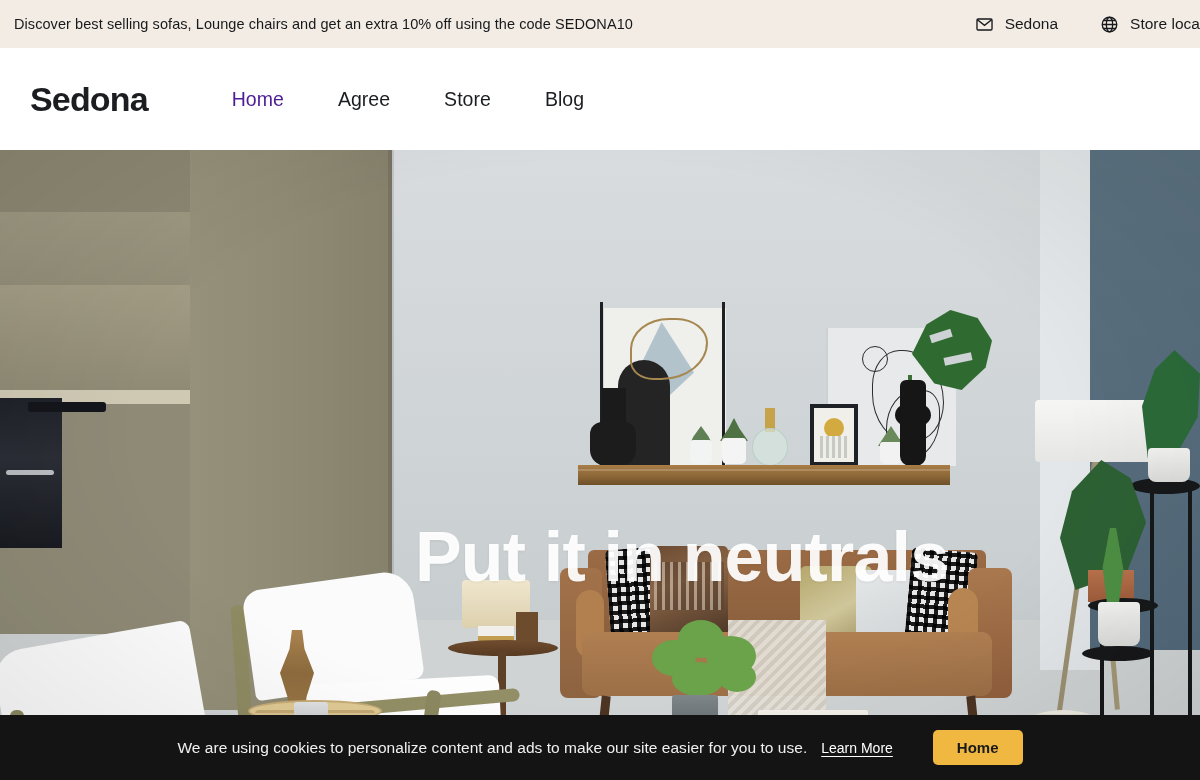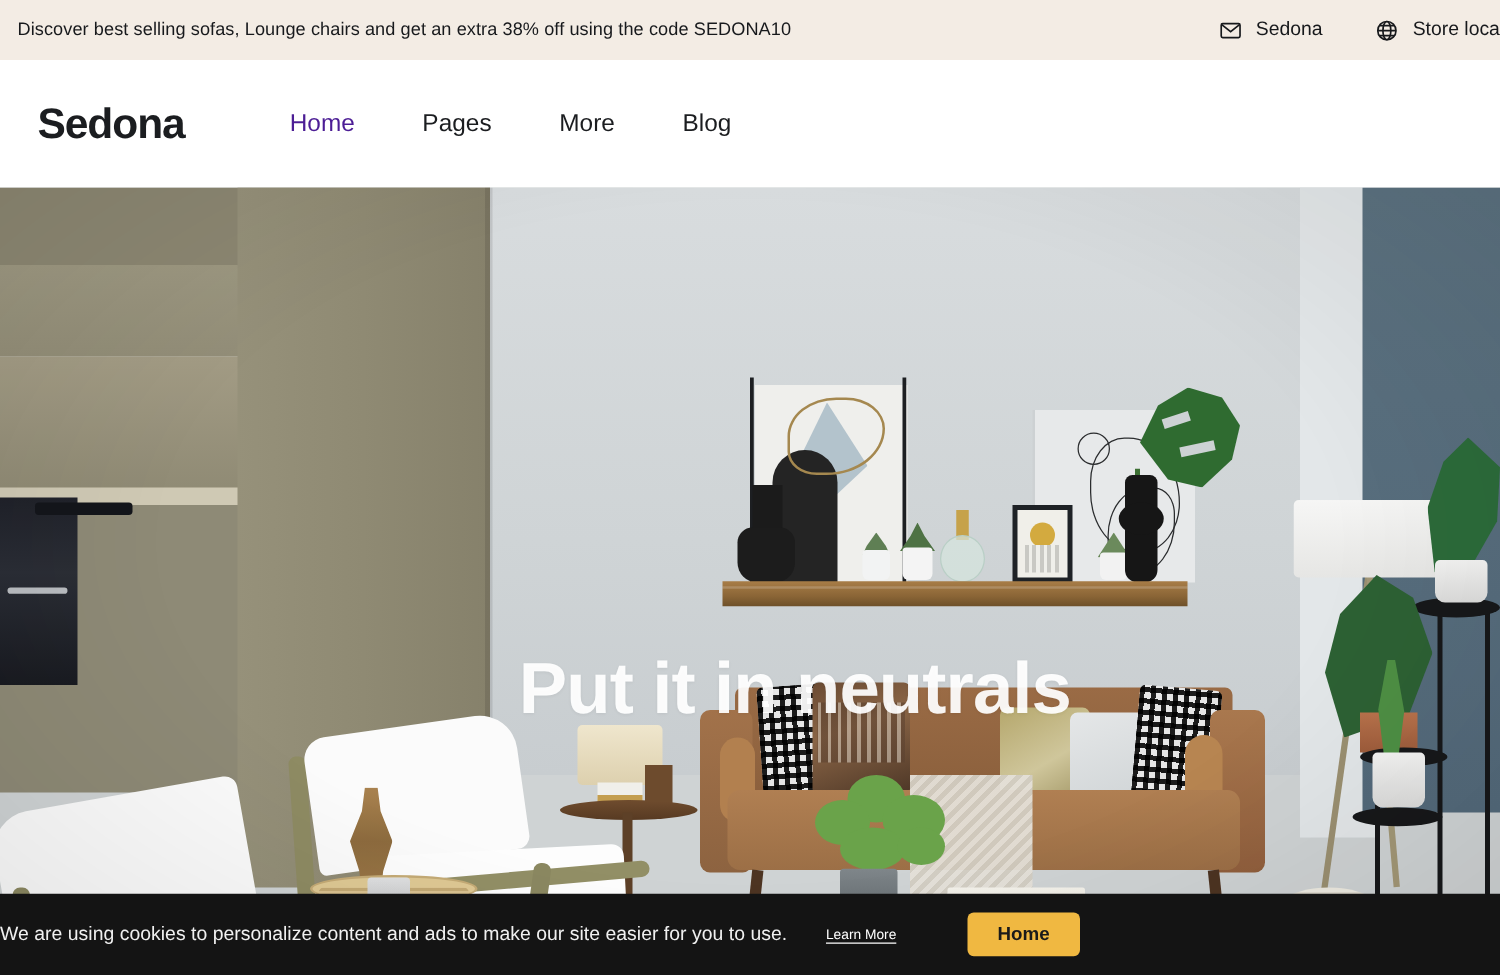--- a/index.html
+++ b/index.html
@@ -47,34 +47,34 @@
   .nav-item.active{ color:#4c1d95; }
 
   
   .hero{
     position:absolute; left:0; top:150px; width:1200px; height:630px;
     overflow:hidden; background:#cfd3d4;
   }
   .hero-img{ position:absolute; inset:0; }
   .hero-title{
     position:absolute; left:415px; top:372px; z-index:40;
-    font-size:58px; font-weight:bold; color:rgba(255,255,255,0.93);
+    font-size:70px; font-weight:bold; color:rgba(255,255,255,0.93);
     letter-spacing:-0.012em; line-height:1; white-space:nowrap;
     text-shadow:0 1px 3px rgba(0,0,0,.06);
   }
 
   
   .cookiebar{
     position:absolute; left:0; bottom:0; width:1200px; height:65px;
     background:#141414; z-index:60;
-    display:flex; align-items:center; gap:17px;
+    display:flex; align-items:center; justify-content:center; gap:0;
   }
   .cookie-text{ font-size:15.5px; color:#f0f0f0; letter-spacing:.002em; }
   .cookie-link{
-    font-size:11px; color:#ffffff; text-decoration:underline;
+    font-size:14px; color:#ffffff; text-decoration:underline;
     margin-left:14px; text-underline-offset:3px;
   }
   .cookie-agree{
     margin-left:40px; background:#f0b841; color:#1a1a1a;
     font-size:15px; font-weight:bold; border:0; border-radius:5px;
     padding:9px 24px; cursor:pointer; font-family:"Liberation Sans", sans-serif;
   }
 
   
   .sc{ position:absolute; }
@@ -229,21 +229,21 @@
 
   .vig{ position:absolute; inset:0; pointer-events:none;
     background:radial-gradient(ellipse at 50% 45%, rgba(0,0,0,0) 55%, rgba(0,0,0,.09) 100%); }
 </style>
 </head>
 <body>
 
 <div class="page">
 
   <div class="announce">
-    <div class="announce-text">Discover best selling sofas, Lounge chairs and get an extra 38% off using the code SEDONA10</div>
+    <div class="announce-text">Discover best selling sofas, Lounge chairs and get an extra 10% off using the code SEDONA10</div>
 
     <div class="announce-links">
       <a class="announce-link" href="#">
         <span class="ico">
           <svg width="19" height="19" viewBox="0 0 24 24" fill="none" stroke="#17191c" stroke-width="1.7">
             <rect x="2.5" y="5" width="19" height="14" rx="1.5"></rect>
             <path d="M3 6l9 7 9-7"></path>
           </svg>
         </span>
         <span>Sedona</span>
@@ -259,22 +259,22 @@
         </span>
         <span>Store locator</span>
       </a>
     </div>
   </div>
 
   <div class="header">
     <div class="logo">Sedona</div>
     <nav class="nav">
       <a class="nav-item active" href="#">Home</a>
-      <a class="nav-item" href="#">Pages</a>
-      <a class="nav-item" href="#">More</a>
+      <a class="nav-item" href="#">Agree</a>
+      <a class="nav-item" href="#">Store</a>
       <a class="nav-item" href="#">Blog</a>
     </nav>
   </div>
 
   <div class="hero">
     <div class="hero-img">
 
       <div class="sc wall-main"></div>
       <div class="sc wall-right-white"></div>
       <div class="sc wall-blue"></div>

